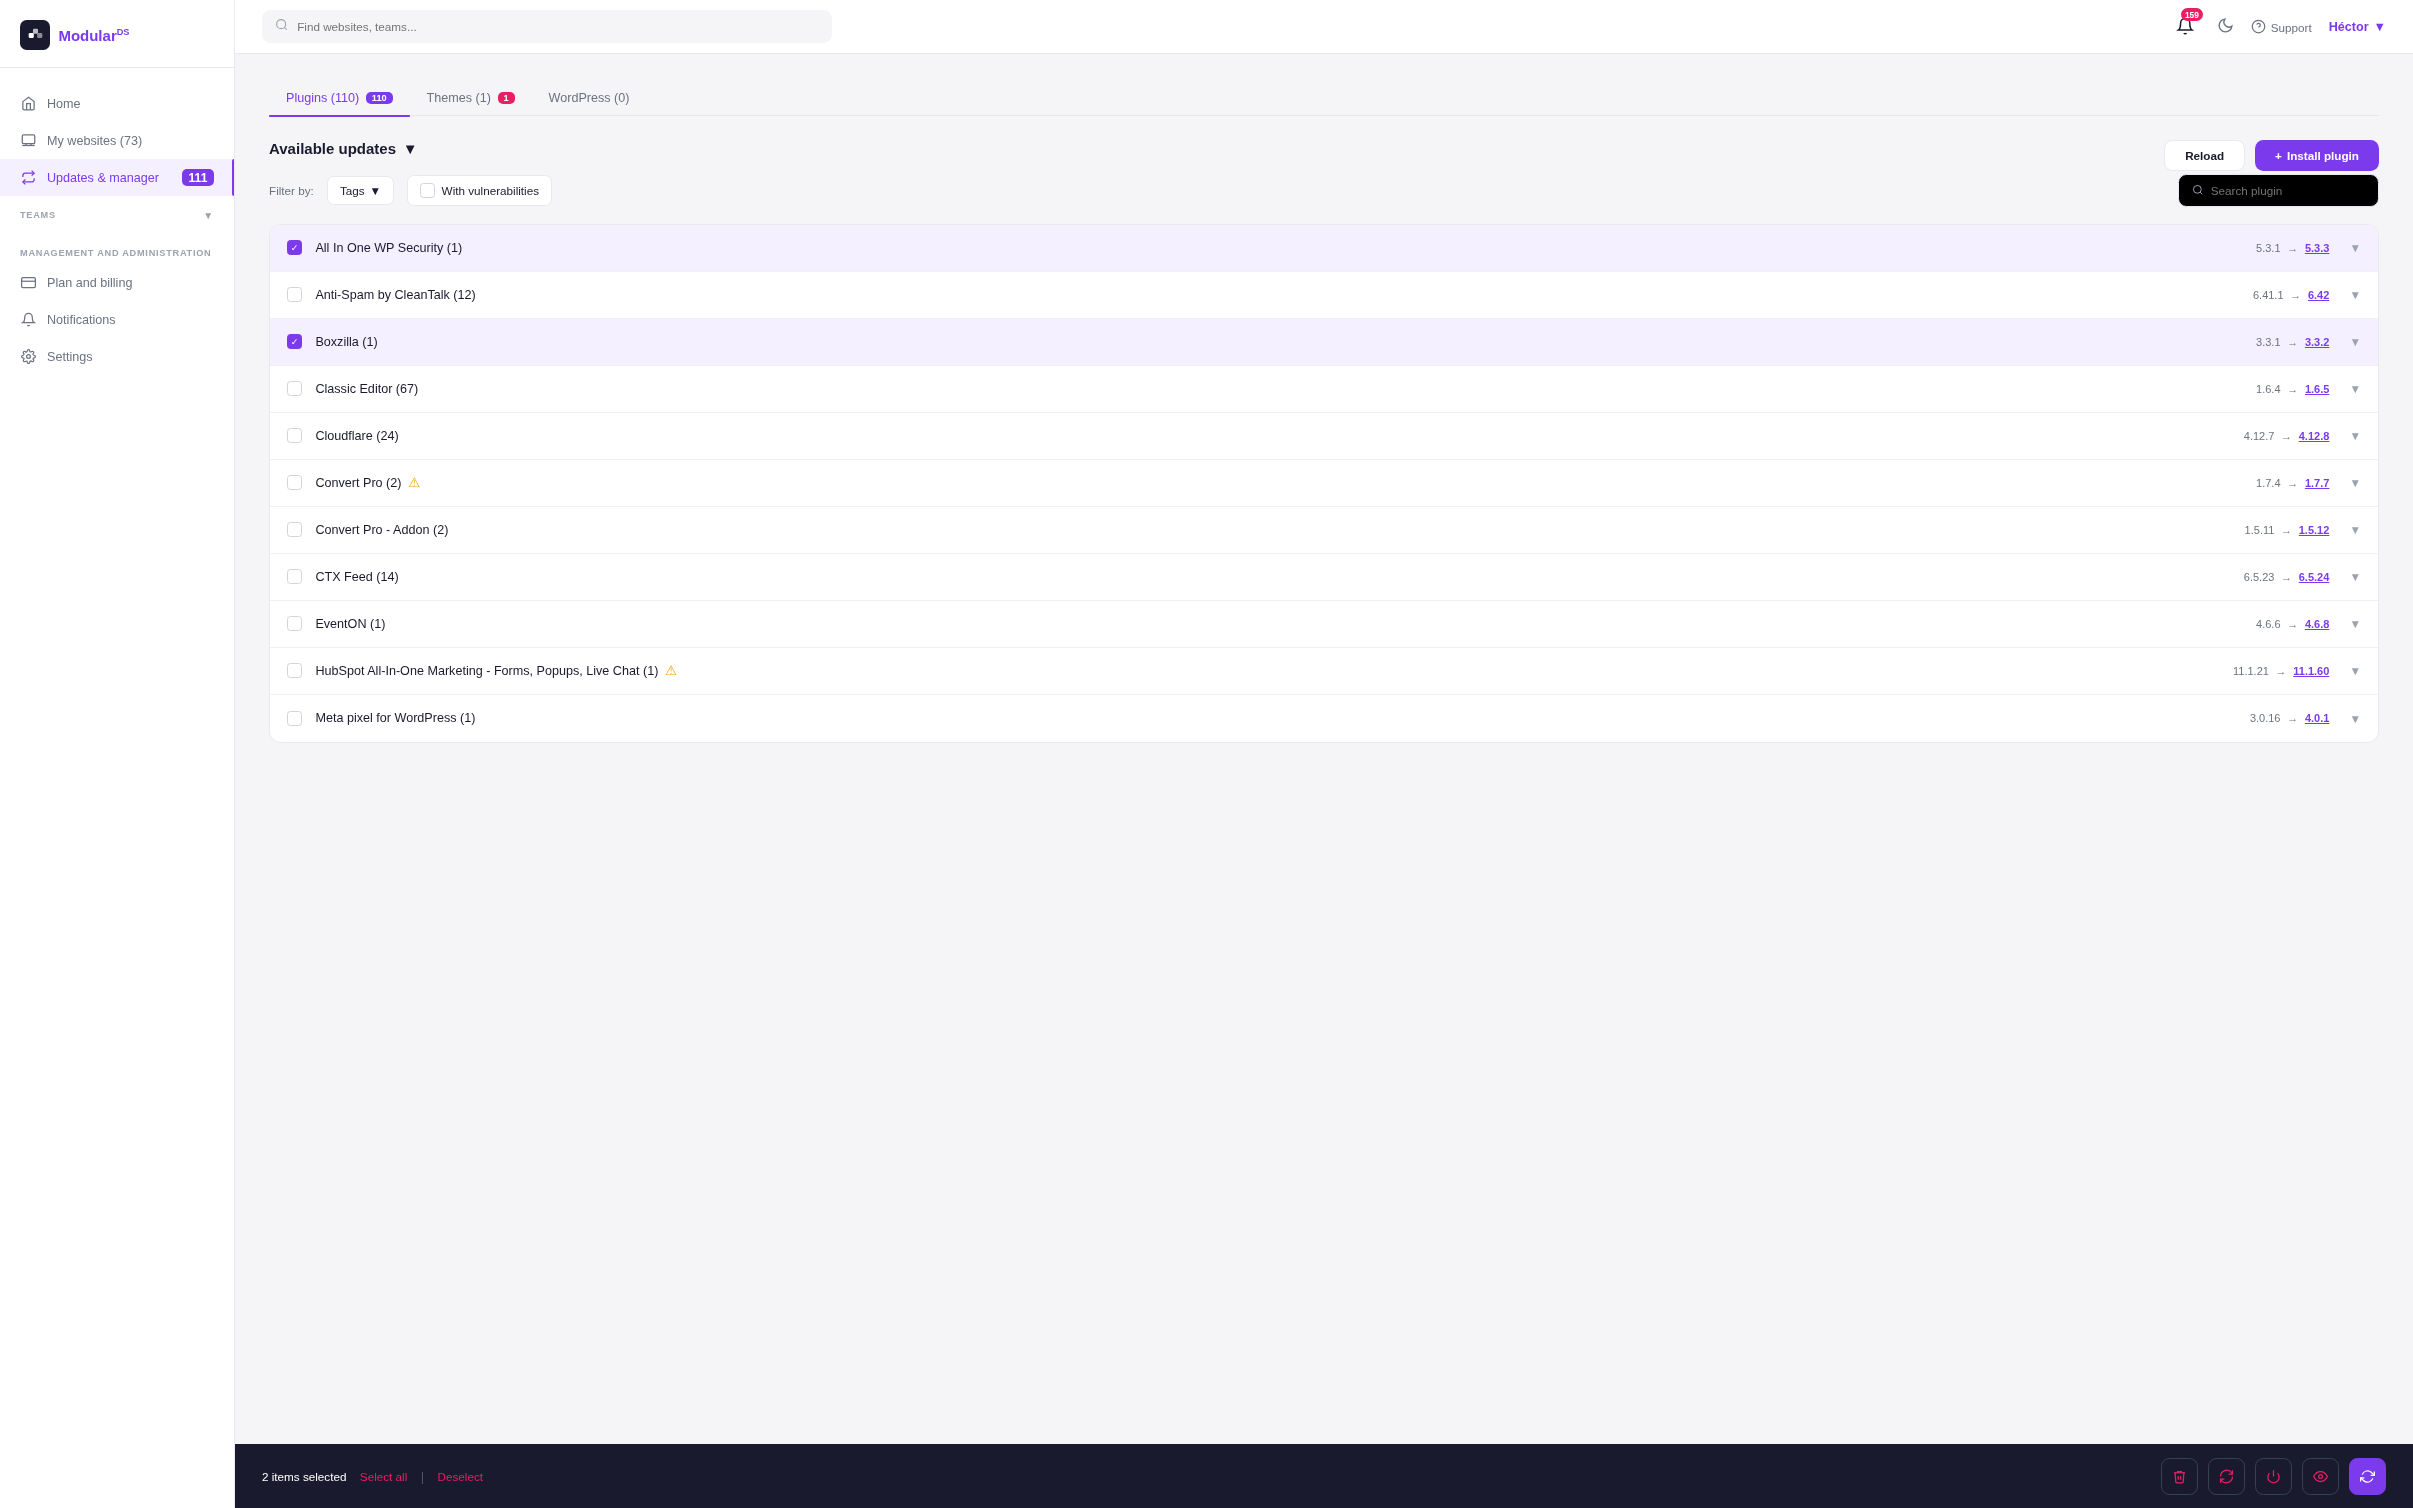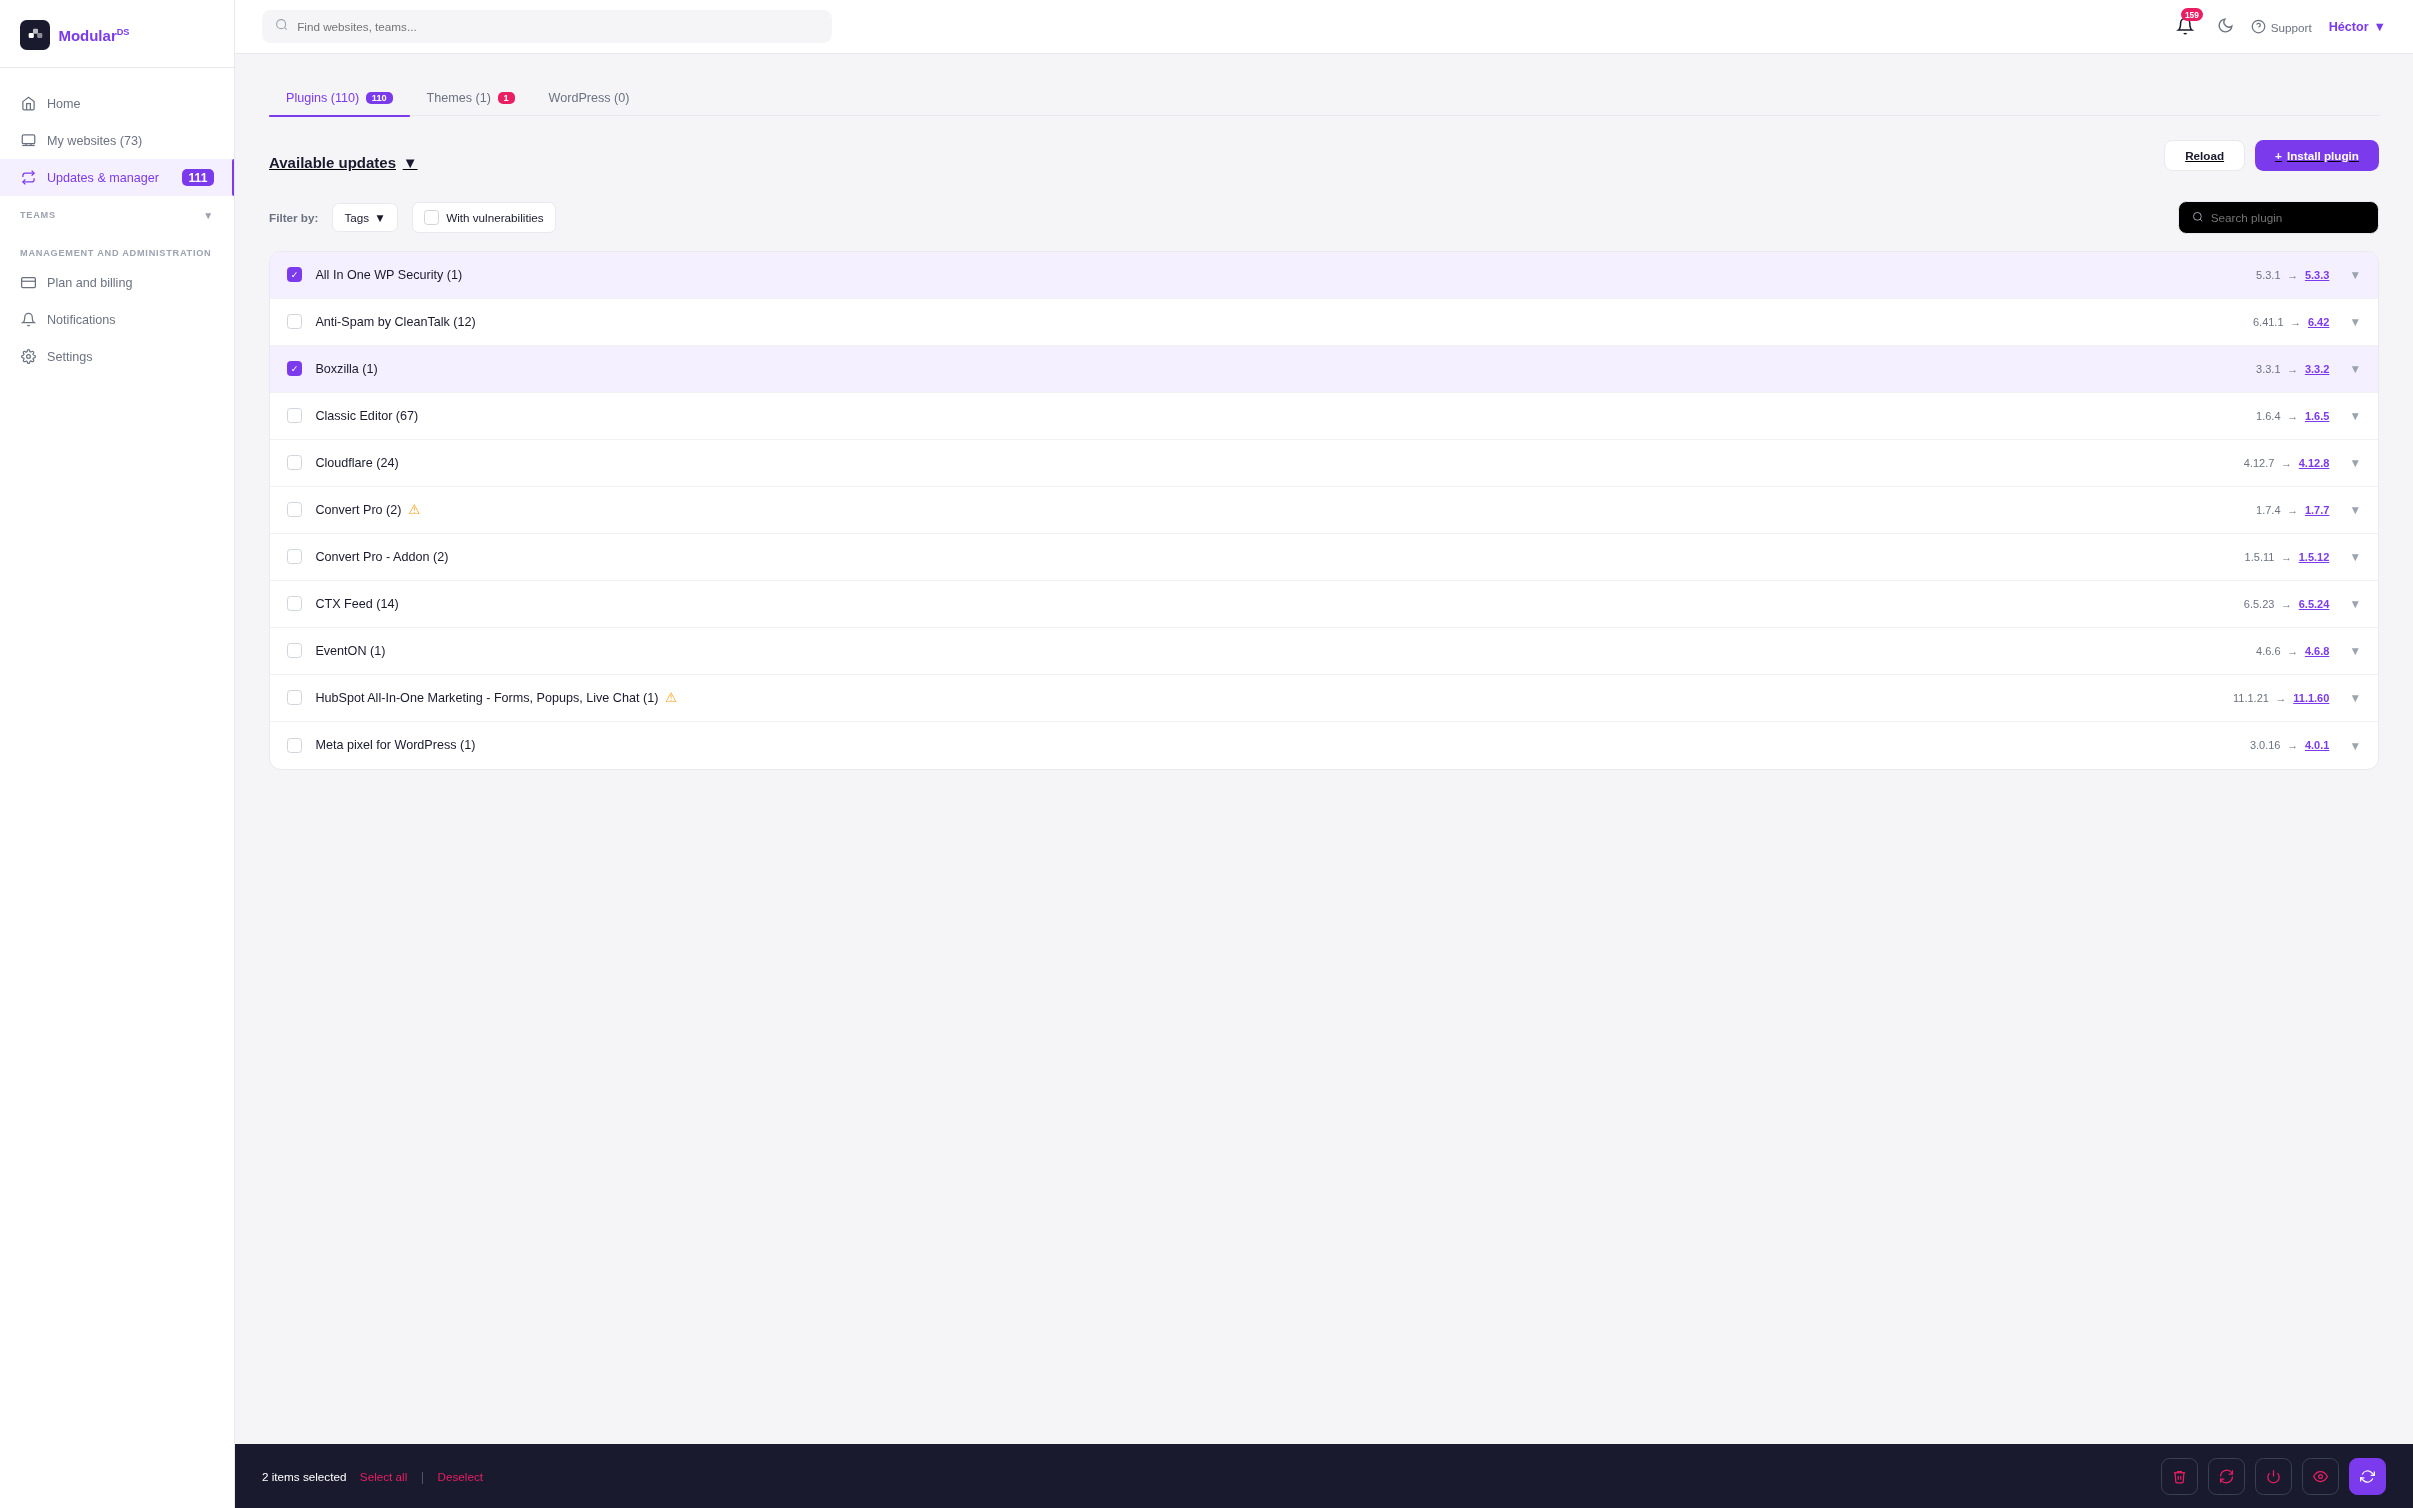--- a/index.html
+++ b/index.html
@@ -138,39 +138,39 @@
       border-radius: 5px; padding: 0.8px 5.9px;
       font-size: 9.2px; font-weight: 700;
     }
     .tab-badge-purple {
       background: #7c3aed; color: white;
       border-radius: 5px; padding: 0.8px 5.9px;
       font-size: 9.2px; font-weight: 700;
     }
 
     
-    .section-header { display: flex; align-items: flex-end; justify-content: space-between; margin-bottom: 30px; text-decoration: underline; }
+    .section-header { display: flex; align-items: flex-start; justify-content: space-between; margin-bottom: 3px; }
     .section-title { display: flex; align-items: center; gap: 6.7px; font-size: 15px; font-weight: 700; color: #1a1a2e; }
     .section-actions { display: flex; gap: 10px; }
     .btn-reload {
       padding: 8.4px 20px; border-radius: 8.4px;
       border: 1.3px solid #e8e8ee; background: #fff;
       font-size: 11.7px; font-weight: 600; color: #1a1a2e;
       cursor: pointer;
     }
     .btn-install {
       padding: 8.4px 20px; border-radius: 8.4px;
       background: #7c3aed; border: none;
       font-size: 11.7px; font-weight: 600; color: white;
       cursor: pointer; display: flex; align-items: center; gap: 5px;
     }
 
     
     .filters { display: flex; align-items: center; gap: 13.4px; margin-bottom: 17px; }
-    .filter-label { font-size: 11.7px; color: #6b7280; font-weight: 700; }
+    .filter-label { font-size: 11.7px; color: #6b7280; font-weight: 400; }
     .tags-dropdown {
       display: flex; align-items: center; gap: 5px;
       padding: 6.7px 11.7px; border-radius: 6.7px;
       border: 1.3px solid #e8e8ee; background: #fff;
       font-size: 11.7px; color: #1a1a2e; cursor: pointer; text-align: center;
     }
     .vuln-filter {
       display: flex; align-items: center; gap: 6.7px;
       padding: 6.7px 11.7px; border-radius: 6.7px;
       border: 1.3px solid #e8e8ee; background: #fff;

